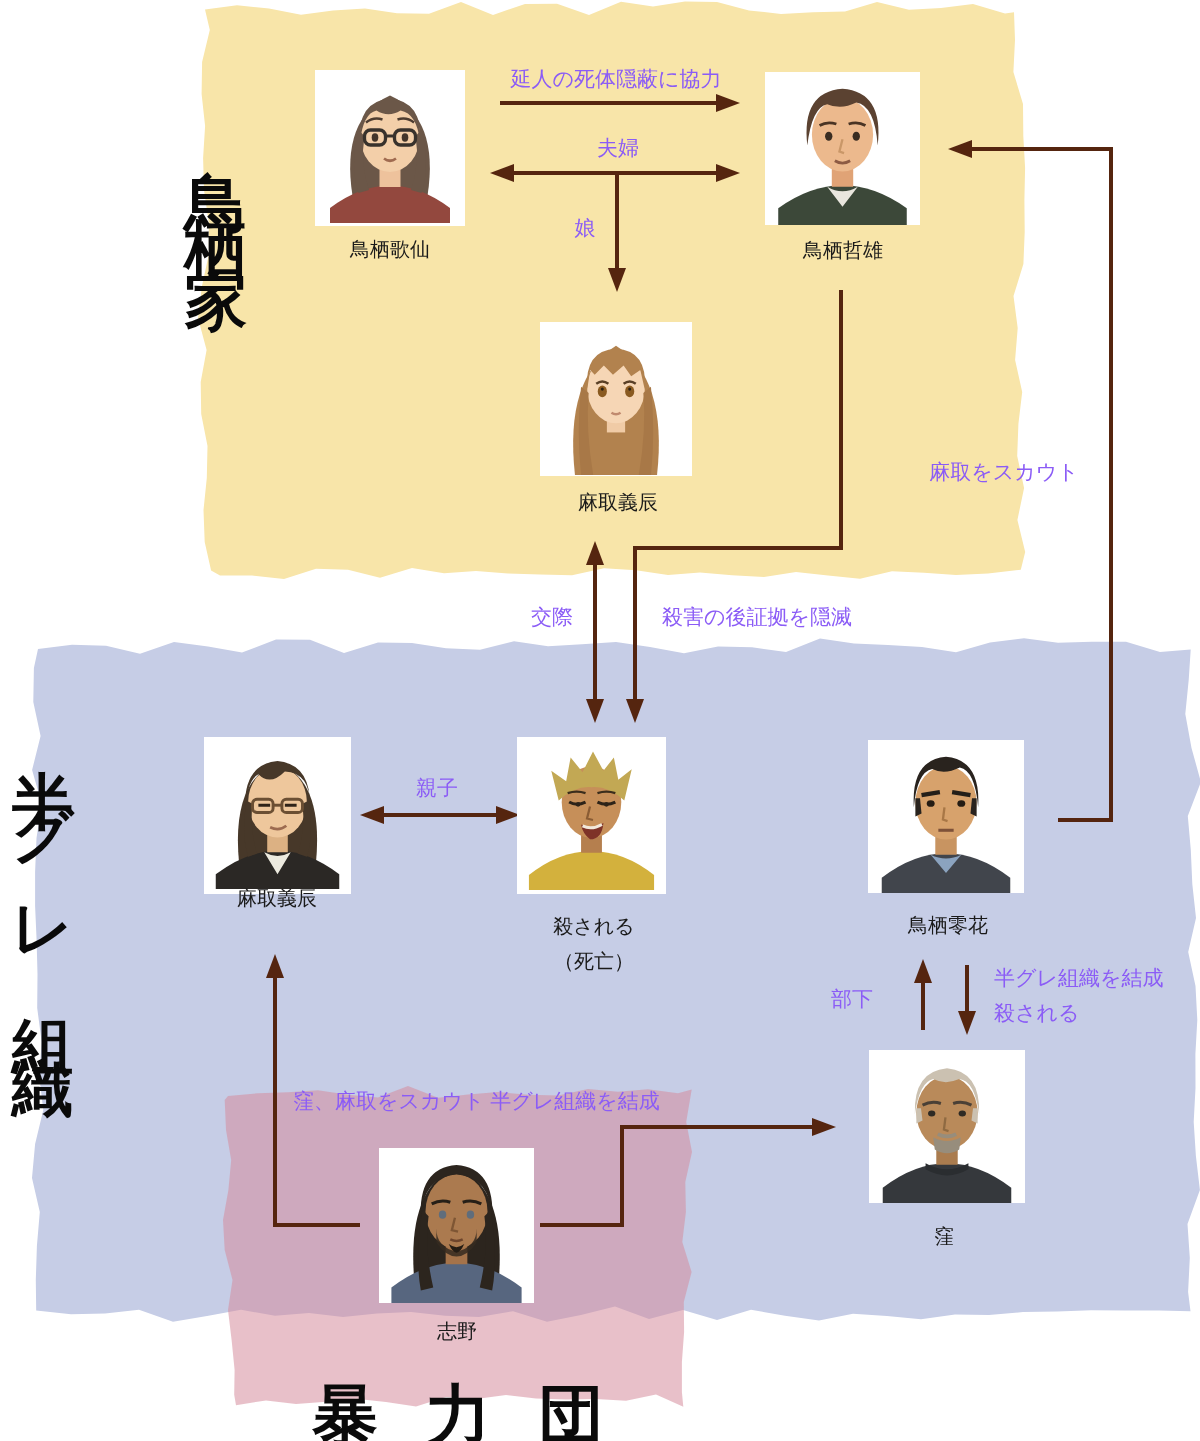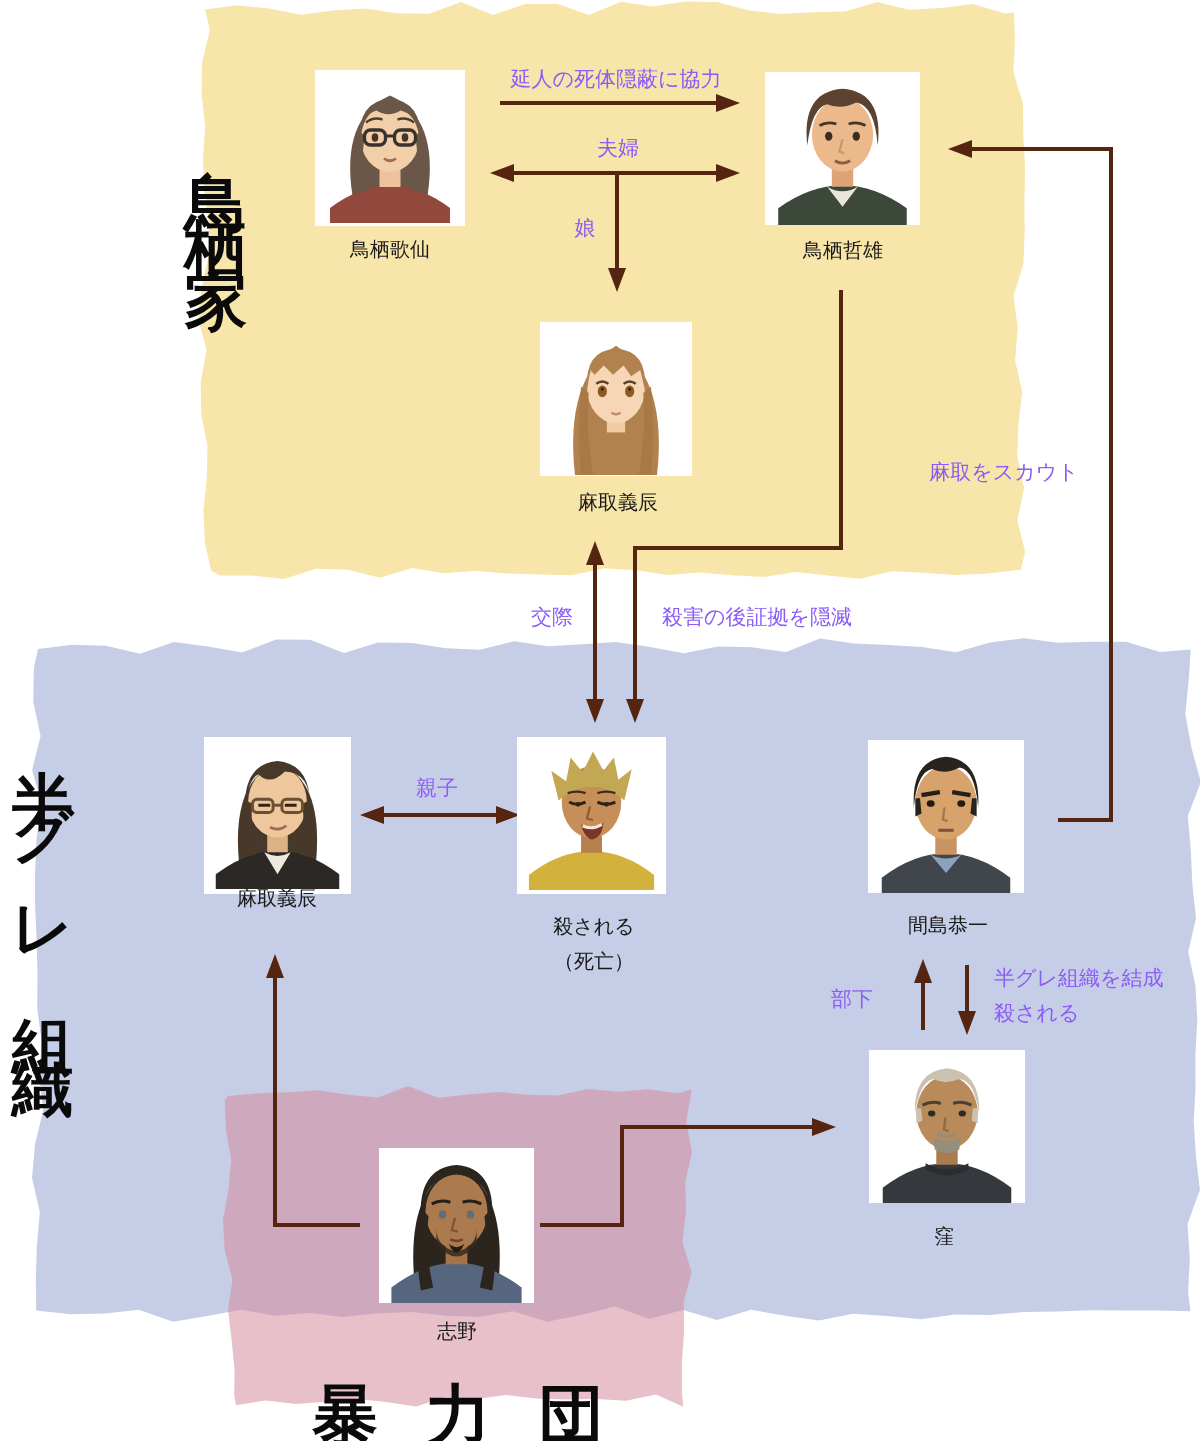--- a/index.html
+++ b/index.html
@@ -213,28 +213,29 @@
       <path d="M46,59 Q50,61 54,59" stroke="#6e452c" stroke-width="1.6" fill="none"></path>
     </svg>
   </div>
 
   <div class="name-label" style="left:390px;top:232px">鳥栖歌仙</div>
   <div class="name-label" style="left:843px;top:233px">鳥栖哲雄</div>
   <div class="name-label" style="left:618px;top:485px">麻取義辰</div>
   <div class="name-label" style="left:277px;top:881px">麻取義辰</div>
   <div class="name-label" style="left:594px;top:909px">殺される</div>
   <div class="name-label" style="left:594px;top:944px">（死亡）</div>
-  <div class="name-label" style="left:948px;top:908px">間島恭一</div>
+  <div class="name-label" style="left:948px;top:908px">鳥栖零花</div>
   <div class="name-label" style="left:944px;top:1219px">窪</div>
   <div class="name-label" style="left:457px;top:1314px">志野</div>
 
   <div class="rel-label center" style="left:616px;top:66px">延人の死体隠蔽に協力</div>
   <div class="rel-label center" style="left:618px;top:135px">夫婦</div>
   <div class="rel-label center" style="left:585px;top:215px">娘</div>
   <div class="rel-label center" style="left:1004px;top:459px">麻取をスカウト</div>
   <div class="rel-label center" style="left:552px;top:604px">交際</div>
   <div class="rel-label center" style="left:757px;top:604px">殺害の後証拠を隠滅</div>
   <div class="rel-label center" style="left:437px;top:775px">親子</div>
   <div class="rel-label center" style="left:852px;top:986px">部下</div>
   <div class="rel-label" style="left:994px;top:965px">半グレ組織を結成</div>
   <div class="rel-label" style="left:994px;top:1000px">殺される</div>
+  <div class="rel-label" style="left:293px;top:1088px">窪、麻取をスカウト 半グレ組織を結成</div>
 
 </div>
 
 </body></html>

